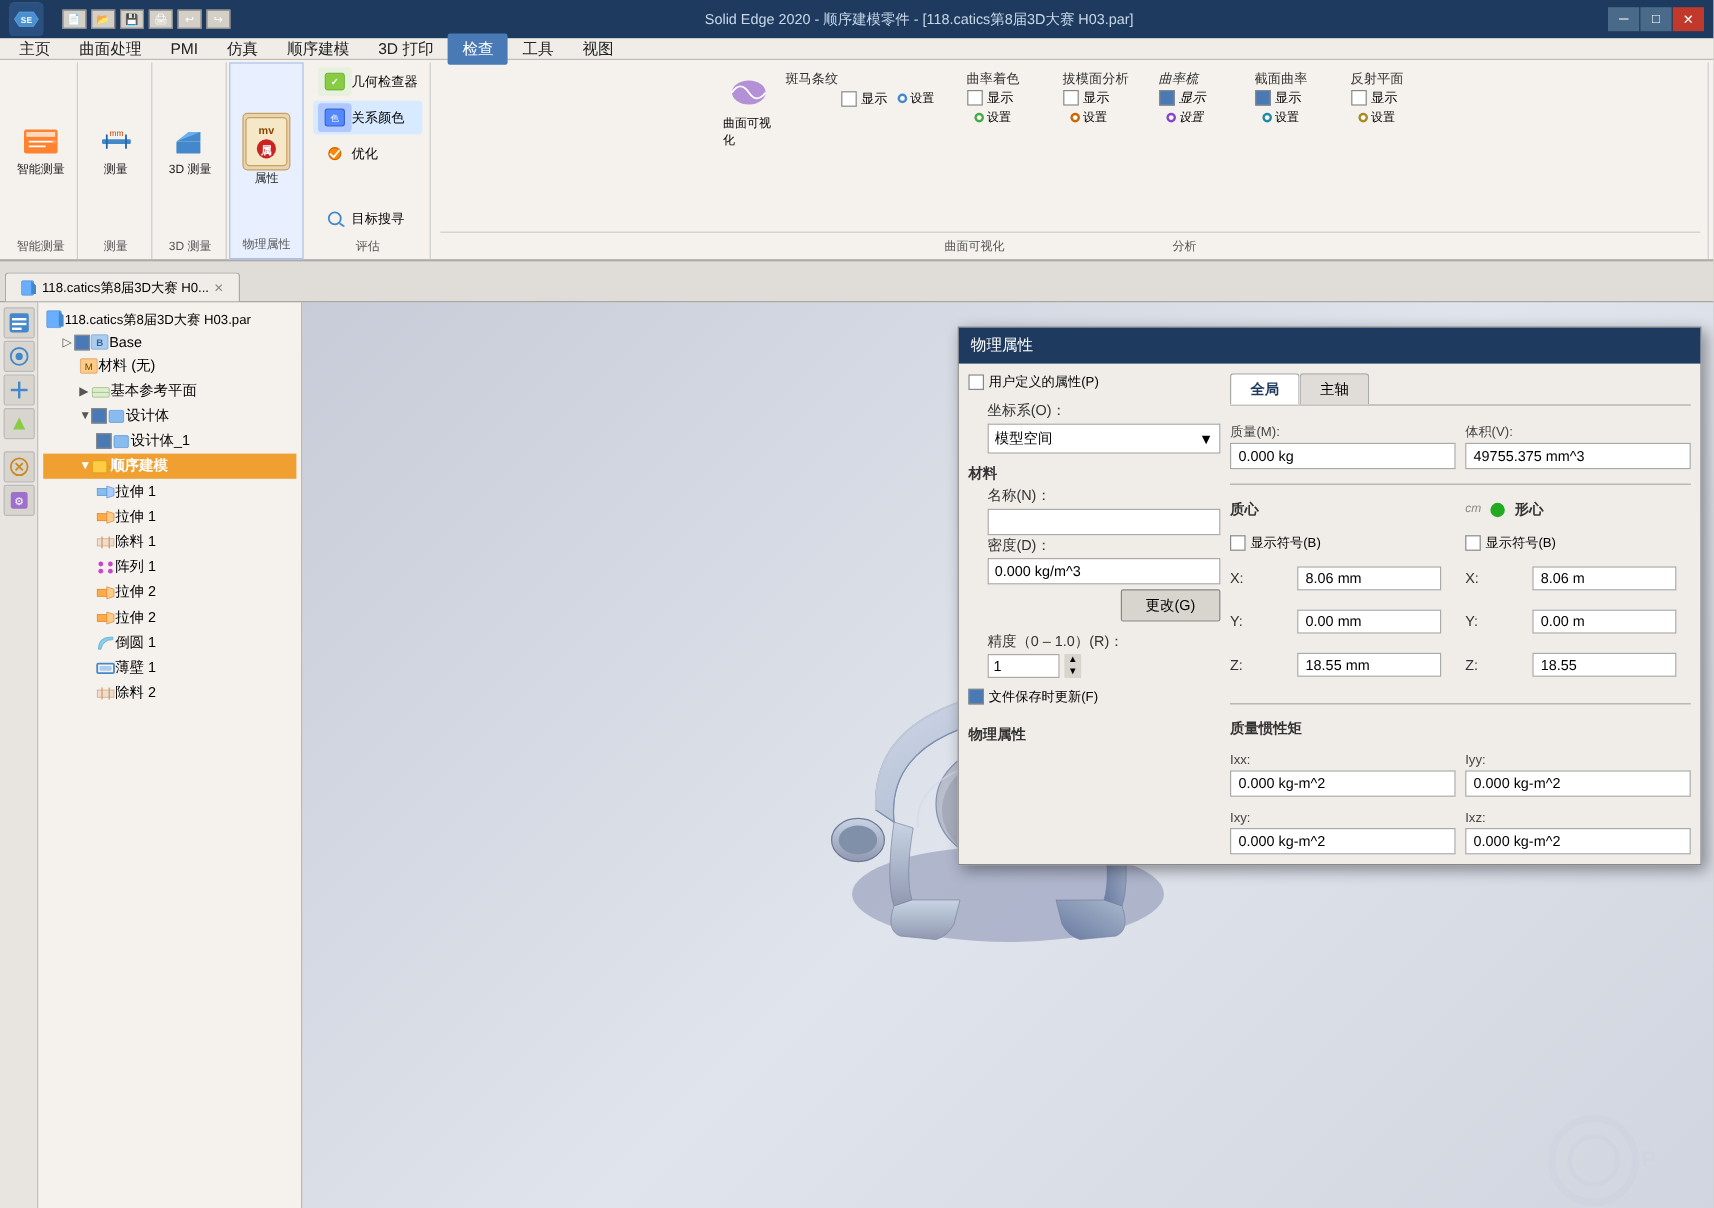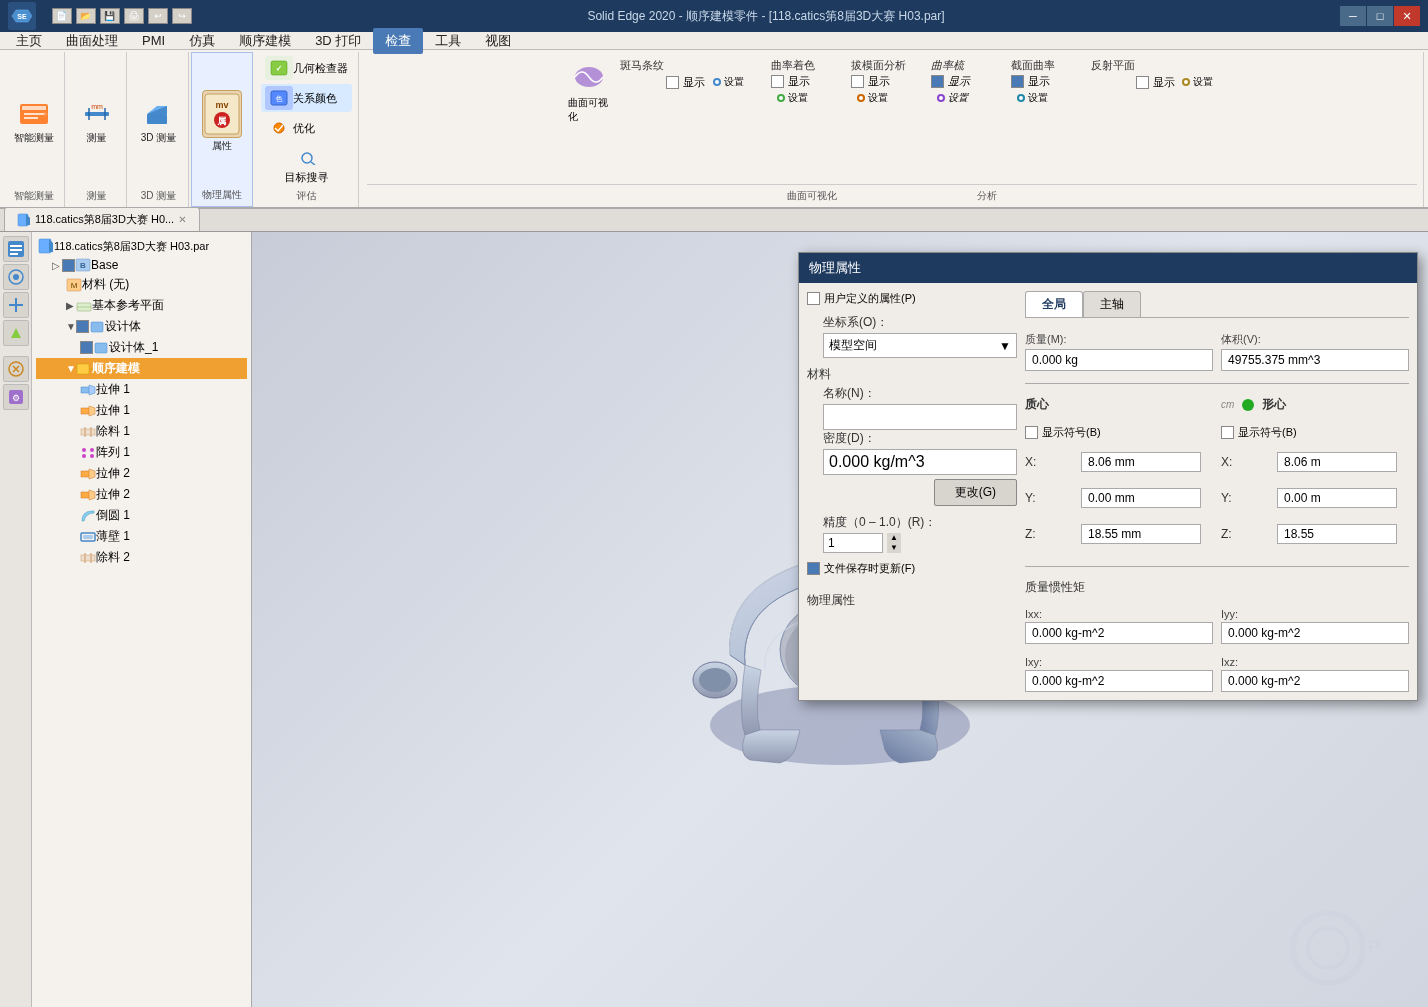--- a/index.html
+++ b/index.html
@@ -141,21 +141,21 @@
     }
     .checkbox-row {
       display: flex; align-items: center; gap: 4px; font-size: 11px;
     }
     .cb { width: 13px; height: 13px; border: 1px solid #888; background: white; }
     .cb.checked { background: #4a7ab5; }
 
     
     .tab-strip {
       background: #e0ddd8;
-      height: 23px;
+      height: 34px;
       display: flex;
       align-items: flex-end;
       padding: 0 4px;
       border-bottom: 1px solid #999;
     }
     .tab {
       background: #f0ede8;
       border: 1px solid #aaa;
       border-bottom: none;
       padding: 4px 12px;
@@ -279,38 +279,38 @@
       margin-left: 16px;
     }
     .form-label {
       font-size: 12px;
       color: #333;
     }
     .form-input {
       border: 1px solid #aaa;
       background: white;
       padding: 3px 5px;
-      font-size: 16px;
+      font-size: 12px;
       font-family: inherit;
       width: 100%;
     }
     .form-select {
       border: 1px solid #aaa;
       background: white;
       padding: 3px 5px;
       font-size: 12px;
       font-family: inherit;
       width: 100%;
       display: flex; align-items: center; justify-content: space-between;
       cursor: pointer;
     }
     .section-header {
       font-size: 12px;
       color: #333;
-      font-weight: normal;
+      font-weight: bold;
       margin-bottom: 2px;
     }
 
     
     .prop-tabs {
       display: flex;
       gap: 0;
       border-bottom: 1px solid #aaa;
       margin-bottom: 6px;
     }
@@ -572,21 +572,21 @@
       </div>
       <div class="ribbon-btn" style="flex-direction:row; padding:2px 4px;">
         <div class="ribbon-icon-med">
           <svg width="18" height="14" viewBox="0 0 18 14">
               <circle cx="9" cy="7" r="5" fill="#ff8800" stroke="#cc6600"></circle>
               <path d="M5,7 L8,10 L13,4" stroke="white" stroke-width="1.5" fill="none"></path>
             </svg>
         </div>
         <span style="font-size:11px;">优化</span>
       </div>
-      <div class="ribbon-btn" style="flex-direction:column; padding:2px 4px;">
+      <div class="ribbon-btn" style="flex-direction:row; padding:2px 4px;margin-top:24px;">
         <div class="ribbon-icon-med">
           <svg width="18" height="14" viewBox="0 0 18 14">
               <circle cx="9" cy="7" r="5" fill="none" stroke="#4488cc" stroke-width="1.5"></circle>
               <line x1="13" y1="11" x2="17" y2="14" stroke="#4488cc" stroke-width="1.5"></line>
             </svg>
         </div>
         <span style="font-size:11px;">目标搜寻</span>
       </div>
     </div>
     <div class="ribbon-group-title">评估</div>
@@ -670,21 +670,21 @@
               <span>显示</span>
             </div>
             <div class="ribbon-btn" style="flex-direction:row; padding:1px 3px; font-size:10px;">
               <svg width="14" height="12" viewBox="0 0 14 12">
                   <circle cx="7" cy="6" r="4" fill="#2288aa"></circle>
                   <circle cx="7" cy="6" r="2" fill="white"></circle>
                 </svg>
               <span>设置</span>
             </div>
           </div>
-          <div style="display:flex; flex-direction:row; gap:1px; min-width:60px;">
+          <div style="display:flex; flex-direction:column; gap:1px; min-width:60px;">
             <span style="font-size:11px; color:#333;">反射平面</span>
             <div class="checkbox-row">
               <div class="cb"></div>
               <span>显示</span>
             </div>
             <div class="ribbon-btn" style="flex-direction:row; padding:1px 3px; font-size:10px;">
               <svg width="14" height="12" viewBox="0 0 14 12">
                   <circle cx="7" cy="6" r="4" fill="#aa8822"></circle>
                   <circle cx="7" cy="6" r="2" fill="white"></circle>
                 </svg>

